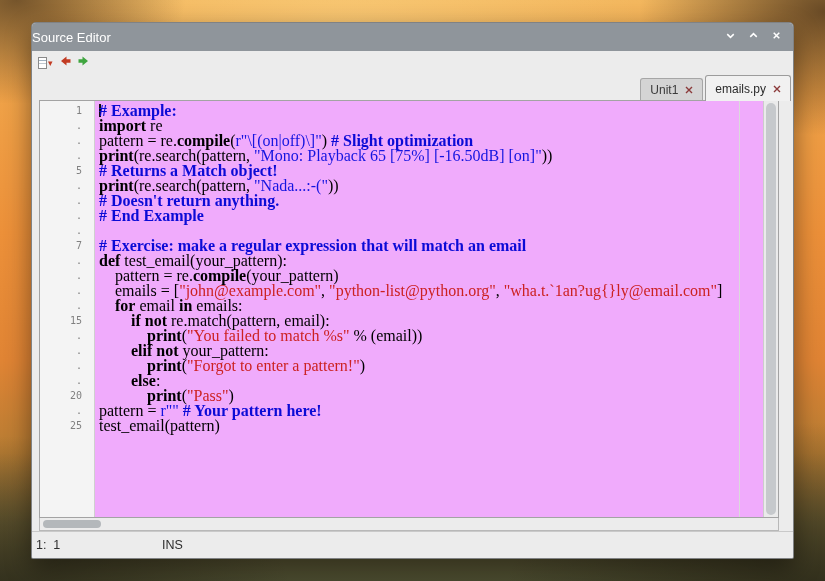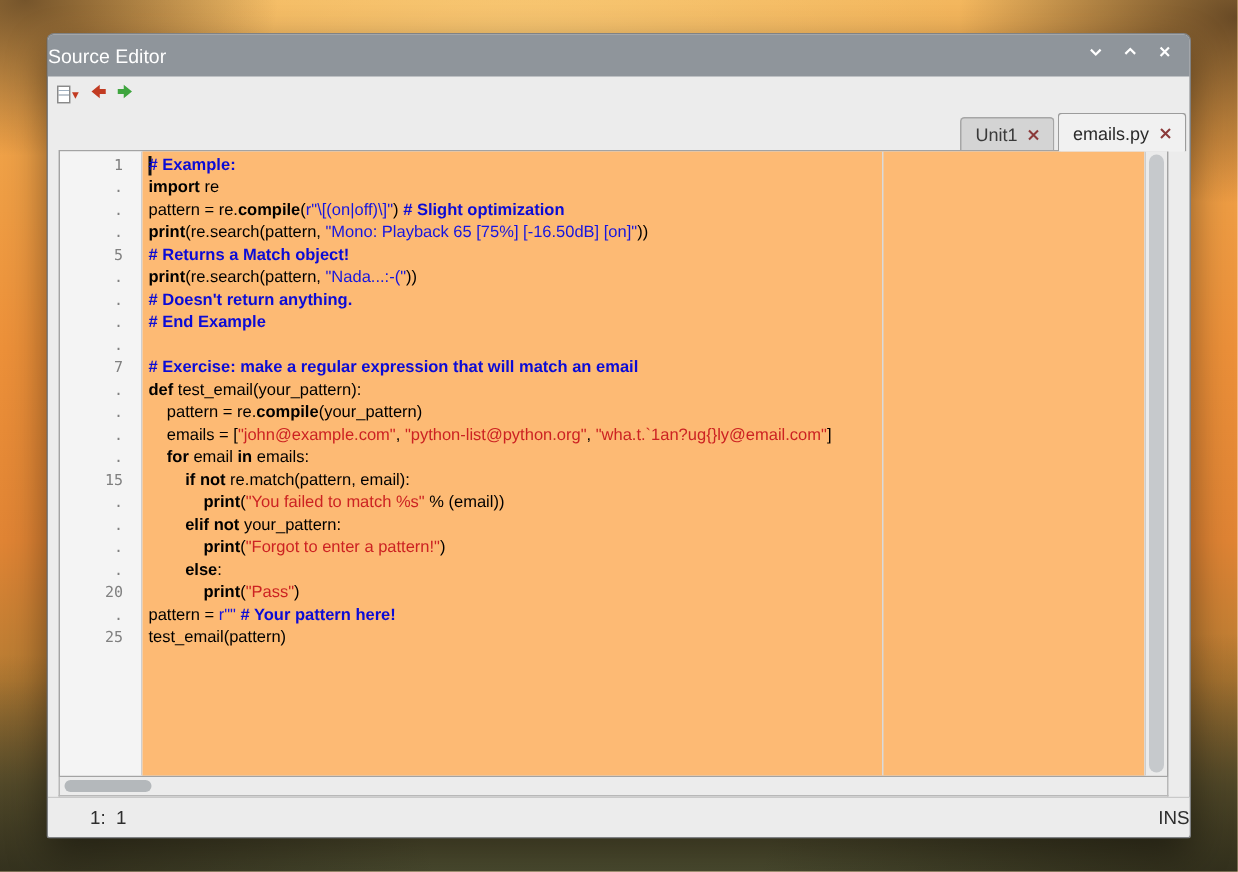--- a/index.html
+++ b/index.html
@@ -57,43 +57,43 @@
   .editor-zone{flex:1 1 auto;display:flex;flex-direction:column;margin:0 14px 0 7px;min-height:0;}
   .editor-main{flex:1 1 auto;display:flex;border:1px solid #a3a3a3;background:#ffffff;min-height:0;position:relative;z-index:2;}
   .gutter{
     flex:0 0 55px;background:#f4f4f4;border-right:1px solid #cfcfcf;
     font-family:"DejaVu Sans Mono", monospace;font-size:10px;line-height:15px;
     color:#808080;text-align:right;padding:2px 12px 0 0;box-sizing:border-box;
   }
   .gutter-cell{height:15px;}
   .code{
     flex:1 1 auto;position:relative;overflow:hidden;
-    font-family:Liberation Sans, sans-serif;font-size:11px;line-height:15px;
-    background:#fdba74;
+    font-family:Liberation Serif, serif;font-size:16px;line-height:15px;
+    background:#f0abfc;
   }
   .lines{position:relative;padding:2px 0 0 4px;white-space:pre;}
   .code-line{height:15px;white-space:pre;}
   .margin-line{position:absolute;top:0;bottom:0;left:calc(4px + 80ch);width:1px;background:#dadada;}
   .caret{position:absolute;left:4px;top:3px;width:1.5px;height:13px;background:#101010;}
   .pl{color:#000000;}
   .kw{color:#000000;font-weight:bold;}
   .bi{color:#000000;font-weight:bold;}
   .cm{color:#0b0bd6;font-weight:bold;}
   .sb{color:#1515e0;}
   .sr{color:#cc2222;}
   
   .vscroll{flex:0 0 14px;position:relative;background:#ebebeb;border-left:1px solid #cccccc;}
   .vscroll .thumb{position:absolute;left:2px;right:2px;top:2px;bottom:2px;background:#c6c9cc;border-radius:5px;}
   .hscroll{flex:0 0 13px;position:relative;background:#ececec;border:1px solid #b8b8b8;border-top:none;box-sizing:border-box;}
   .hscroll .thumb{position:absolute;left:3px;top:2px;bottom:2px;width:58px;background:#b4b8bb;border-radius:5px;}
   
   .statusbar{
     height:26px;flex:0 0 26px;display:flex;align-items:center;
     background:#ececec;border-top:1px solid #c9c9c9;border-radius:0 0 2px 2px;
-    font-size:12.5px;color:#2e2e2e;padding-left:28px;white-space:pre;justify-content:space-between;
+    font-size:12.5px;color:#2e2e2e;padding-left:4px;white-space:pre;
   }
   .sb-cursor{min-width:30px;}
   .sb-mode{margin-left:96px;}
   .sb-path{margin-left:30px;}
 </style>
 </head>
 <body>
 
 <div class="desktop">
   <div class="window">

